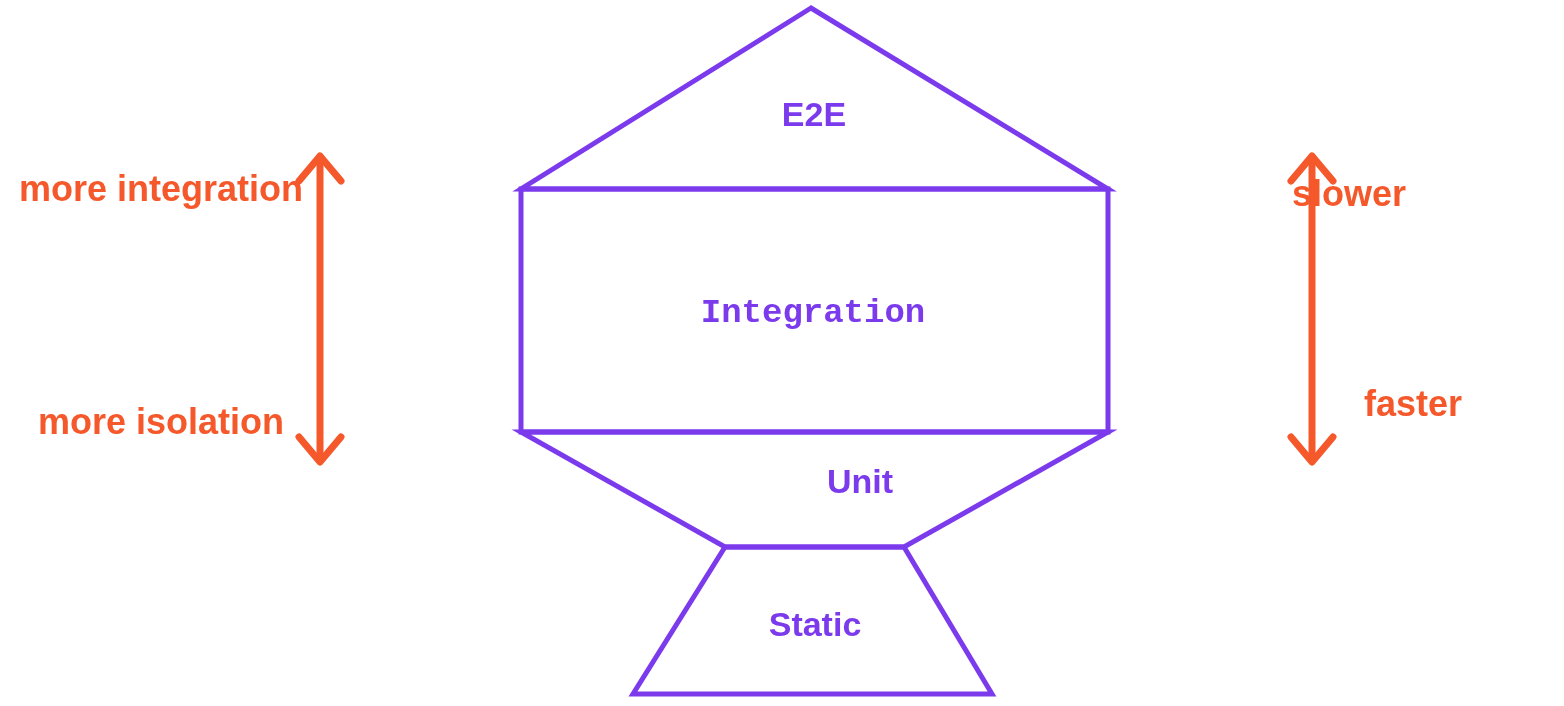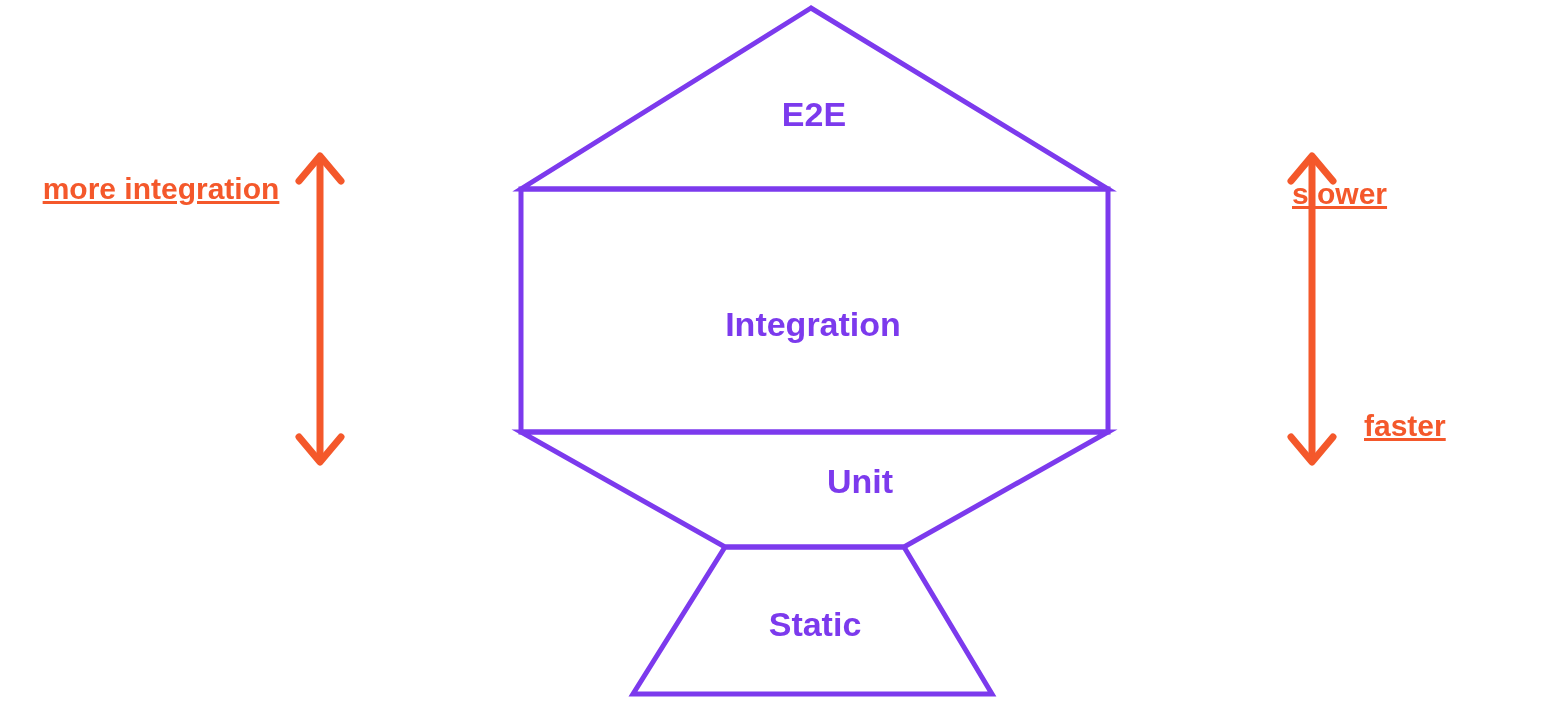--- a/index.html
+++ b/index.html
@@ -37,22 +37,21 @@
   }
   .lbl.left-anchor {
     transform: translateY(-50%);
   }
   .trophy-lbl {
     color: var(--purple);
     font-size: 34px;
   }
   .scale-lbl {
     color: var(--orange);
-    font-size: 30px;
-    text-decoration: underline;
+    font-size: 36px;
   }
   .shape {
     fill: none;
     stroke: var(--purple);
     stroke-width: 5;
     stroke-linejoin: miter;
   }
   .arrow {
     fill: none;
     stroke: var(--orange);
@@ -80,22 +79,23 @@
     </g>
 
     <g>
       <line class="arrow" x1="1312" y1="160" x2="1312" y2="458"></line>
       <polyline class="arrow" points="1291,181 1312,156 1333,181"></polyline>
       <polyline class="arrow" points="1291,437 1312,462 1333,437"></polyline>
     </g>
   </svg>
 
   <div class="lbl center trophy-lbl" style="left:814px; top:114px;">E2E</div>
-  <div class="lbl center trophy-lbl" style="left:813px; top:324px;">Integration</div>
+  <div class="lbl center trophy-lbl" style="left:813px; top:313px;font-family:Liberation Mono, monospace;">Integration</div>
   <div class="lbl center trophy-lbl" style="left:815px; top:481px;margin-left:45px;">Unit</div>
   <div class="lbl center trophy-lbl" style="left:815px; top:624px;">Static</div>
 
   <div class="lbl center scale-lbl" style="left:161px; top:189px;">more integration</div>
+  <div class="lbl center scale-lbl" style="left:161px; top:422px;">more isolation</div>
 
   <div class="lbl left-anchor scale-lbl" style="left:1292px; top:194px;">slower</div>
-  <div class="lbl left-anchor scale-lbl" style="left:1364px; top:426px;">faster</div>
+  <div class="lbl left-anchor scale-lbl" style="left:1364px; top:404px;">faster</div>
 
 </div>
 
 </body></html>

